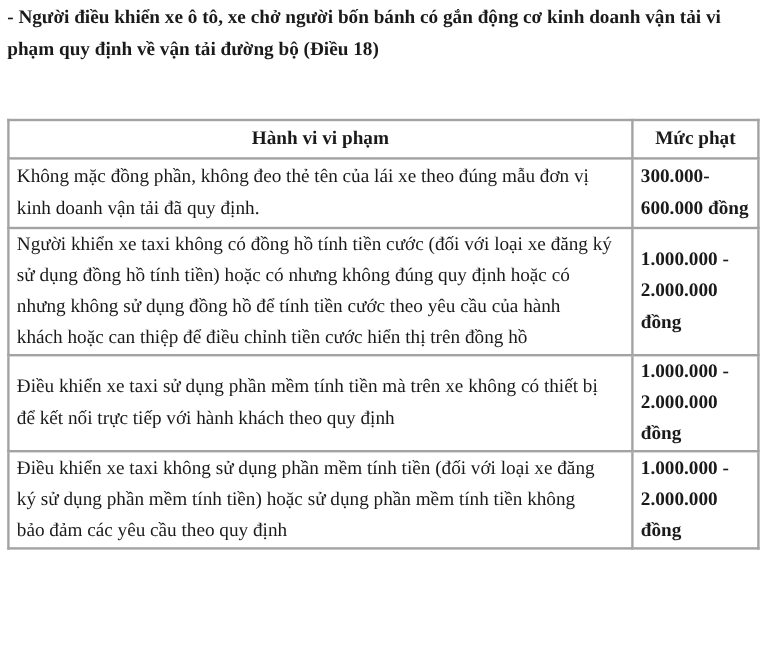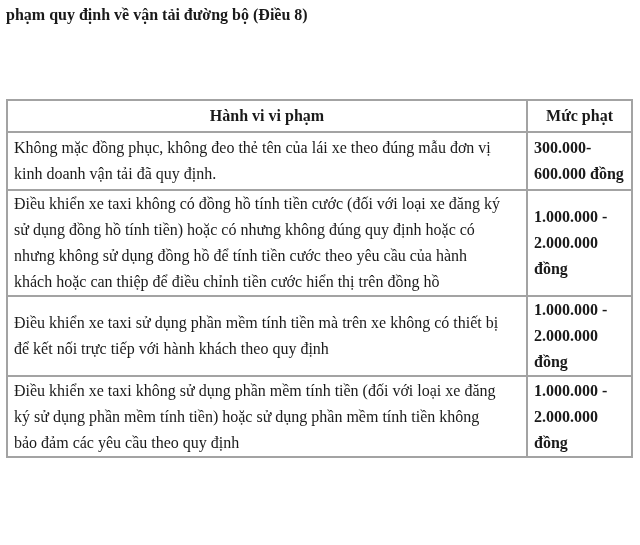--- a/index.html
+++ b/index.html
@@ -18,44 +18,45 @@
   tr.r1 td { height: 56px; }
   tr.r2 td { height: 102px; }
   tr.r3 td { height: 77px; }
   tr.r4 td { height: 79px; }
   tr.r5 td { height: 71px; }
 </style>
 </head>
 <body>
 
 <div class="title">
-  <span>phạm quy định về vận tải đường bộ (Điều 8)</span>
+  <span>- Người điều khiển xe ô tô, xe chở người bốn bánh có gắn động cơ kinh doanh vận tải vi</span>
+  <span>phạm quy định về vận tải đường bộ (Điều 18)</span>
 </div>
 
 <table class="fines">
   <thead>
     <tr>
       <th class="c1">Hành vi vi phạm</th>
       <th class="c2">Mức phạt</th>
     </tr>
   </thead>
   <tbody>
     <tr class="r1">
       <td class="c1">
-        <span class="ln">Không mặc đồng phục, không đeo thẻ tên của lái xe theo đúng mẫu đơn vị</span>
+        <span class="ln">Không mặc đồng phần, không đeo thẻ tên của lái xe theo đúng mẫu đơn vị</span>
         <span class="ln">kinh doanh vận tải đã quy định.</span>
       </td>
       <td class="c2">
         <span class="ln">300.000-</span>
         <span class="ln">600.000 đồng</span>
       </td>
     </tr>
     <tr class="r2">
       <td class="c1">
-        <span class="ln">Điều khiển xe taxi không có đồng hồ tính tiền cước (đối với loại xe đăng ký</span>
+        <span class="ln">Người khiển xe taxi không có đồng hồ tính tiền cước (đối với loại xe đăng ký</span>
         <span class="ln">sử dụng đồng hồ tính tiền) hoặc có nhưng không đúng quy định hoặc có</span>
         <span class="ln">nhưng không sử dụng đồng hồ để tính tiền cước theo yêu cầu của hành</span>
         <span class="ln">khách hoặc can thiệp để điều chỉnh tiền cước hiển thị trên đồng hồ</span>
       </td>
       <td class="c2">
         <span class="ln">1.000.000 -</span>
         <span class="ln">2.000.000</span>
         <span class="ln">đồng</span>
       </td>
     </tr>

